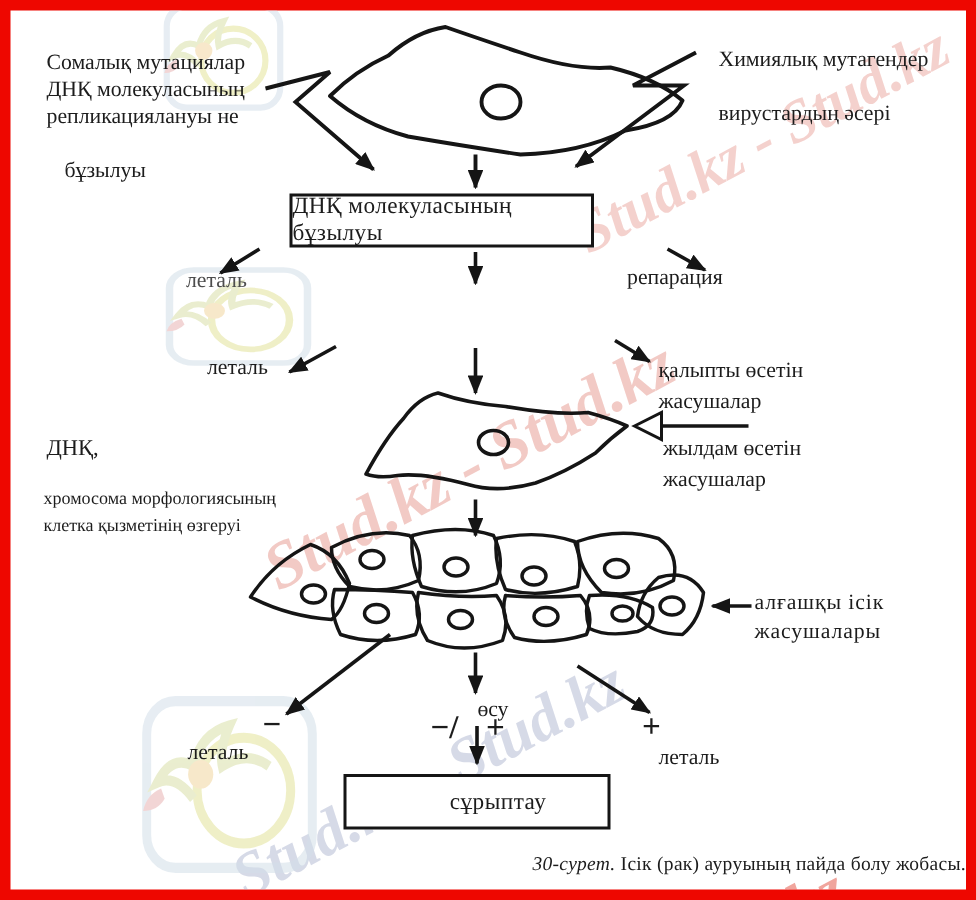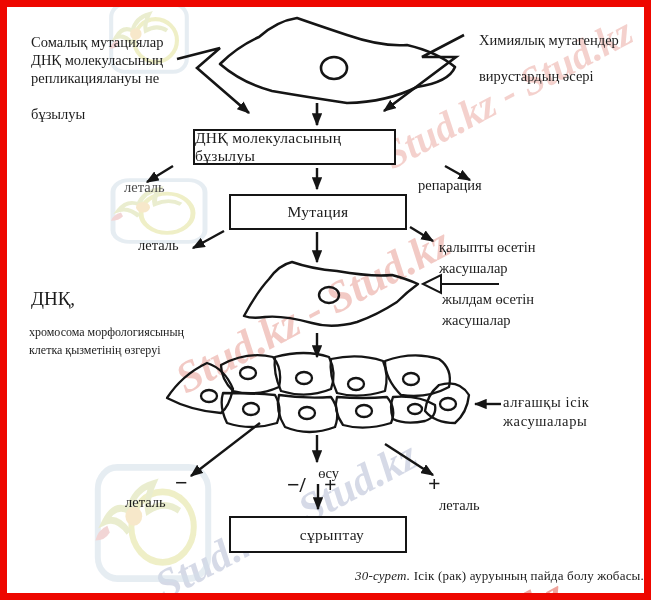--- a/index.html
+++ b/index.html
@@ -145,41 +145,40 @@
     <path d="M310,428 L310,455" stroke="#151515" stroke-width="2.4" marker-end="url(#ah)"></path>
     <path d="M311,477 L311,502" stroke="#151515" stroke-width="2.4" marker-end="url(#ah)"></path>
     <path d="M378,437 L426,468" stroke="#151515" stroke-width="2.4" marker-end="url(#ah)"></path>
   </svg>
 
   <div class="txt-layer">
 
     <div class="lbl" style="left:24px;top:26px;">Сомалық мутациялар</div>
     <div class="lbl" style="left:24px;top:44px;">ДНҚ молекуласының</div>
     <div class="lbl" style="left:24px;top:62px;">репликациялануы не</div>
-    <div class="lbl" style="left:24px;top:98px;">бұзылуы</div>
+    <div class="lbl" style="left:36px;top:98px;">бұзылуы</div>
 
     <div class="lbl" style="left:472px;top:24px;">Химиялық мутагендер</div>
     <div class="lbl" style="left:472px;top:60px;">вирустардың әсері</div>
 
     <div class="dbox" style="left:186px;top:122px;width:203px;height:36px;">ДНҚ молекуласының бұзылуы</div>
 
     <div class="lbl gray" style="left:117px;top:171px;">леталь</div>
     <div class="lbl" style="left:411px;top:169px;">репарация</div>
 
-    <div class="dbox" style="left:222px;top:187px;width:178px;height:36px;">Мутация</div>
 
     <div class="lbl" style="left:131px;top:229px;">леталь</div>
 
     <div class="lbl" style="left:432px;top:231px;">қалыпты өсетін</div>
     <div class="lbl" style="left:432px;top:252px;">жасушалар</div>
 
     <div class="lbl" style="left:435px;top:283px;">жылдам өсетін</div>
     <div class="lbl" style="left:435px;top:304px;">жасушалар</div>
 
-    <div class="lbl" style="left:24px;top:283px;font-size:19px;">ДНҚ,</div>
+    <div class="lbl" style="left:24px;top:283px;font-size:15px;">ДНҚ,</div>
     <div class="lbl lbl-sm" style="left:22px;top:316px;">хромосома морфологиясының</div>
     <div class="lbl lbl-sm" style="left:22px;top:334px;">клетка қызметінің өзгеруі</div>
 
     <div class="lbl" style="left:496px;top:386px;letter-spacing:0.6px;">алғашқы ісік</div>
     <div class="lbl" style="left:496px;top:405px;letter-spacing:0.6px;">жасушалары</div>
 
     <div class="lbl" style="left:288px;top:457px;width:44px;text-align:right;">өсу</div>
     <div class="sign" style="left:280px;top:468px;">−/</div>
     <div class="sign" style="left:317px;top:468px;">+</div>
 

